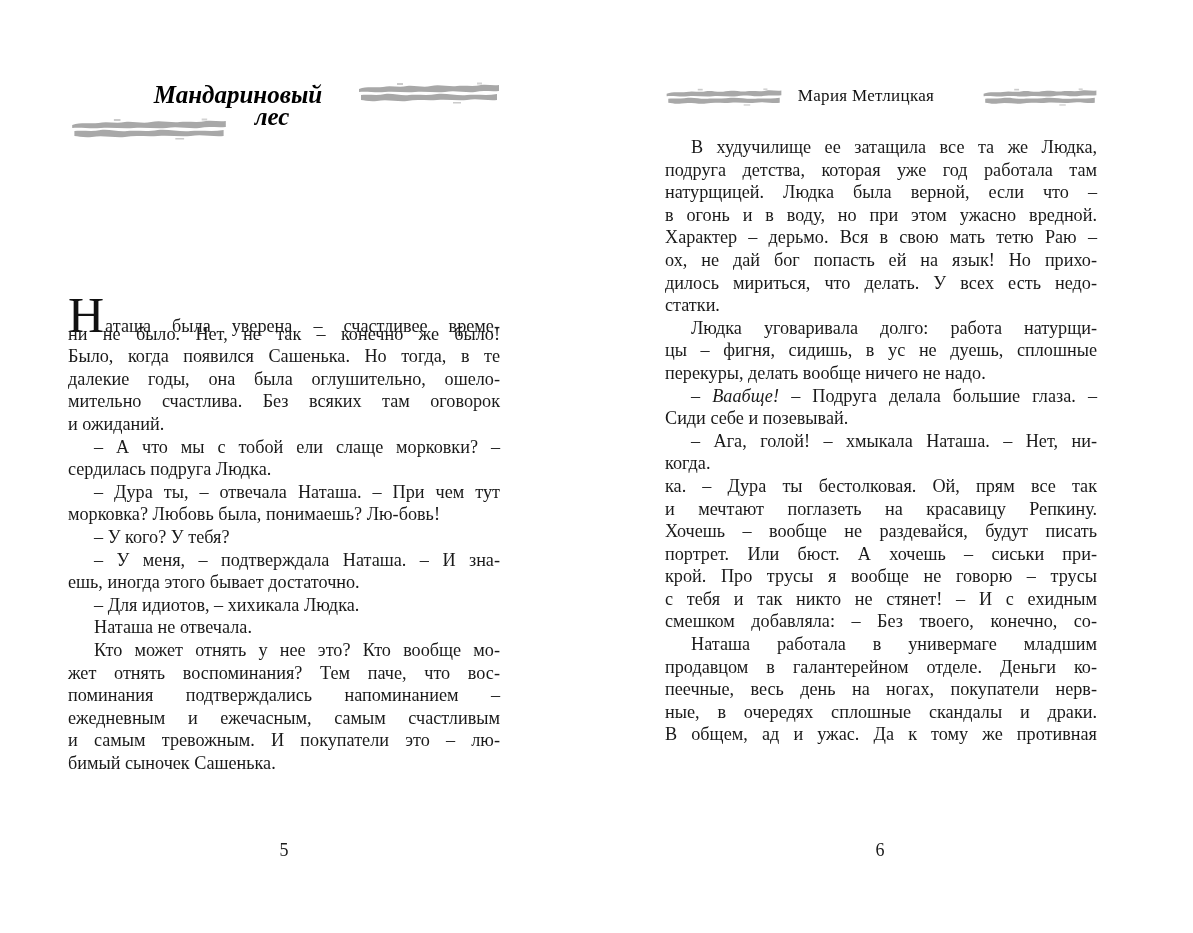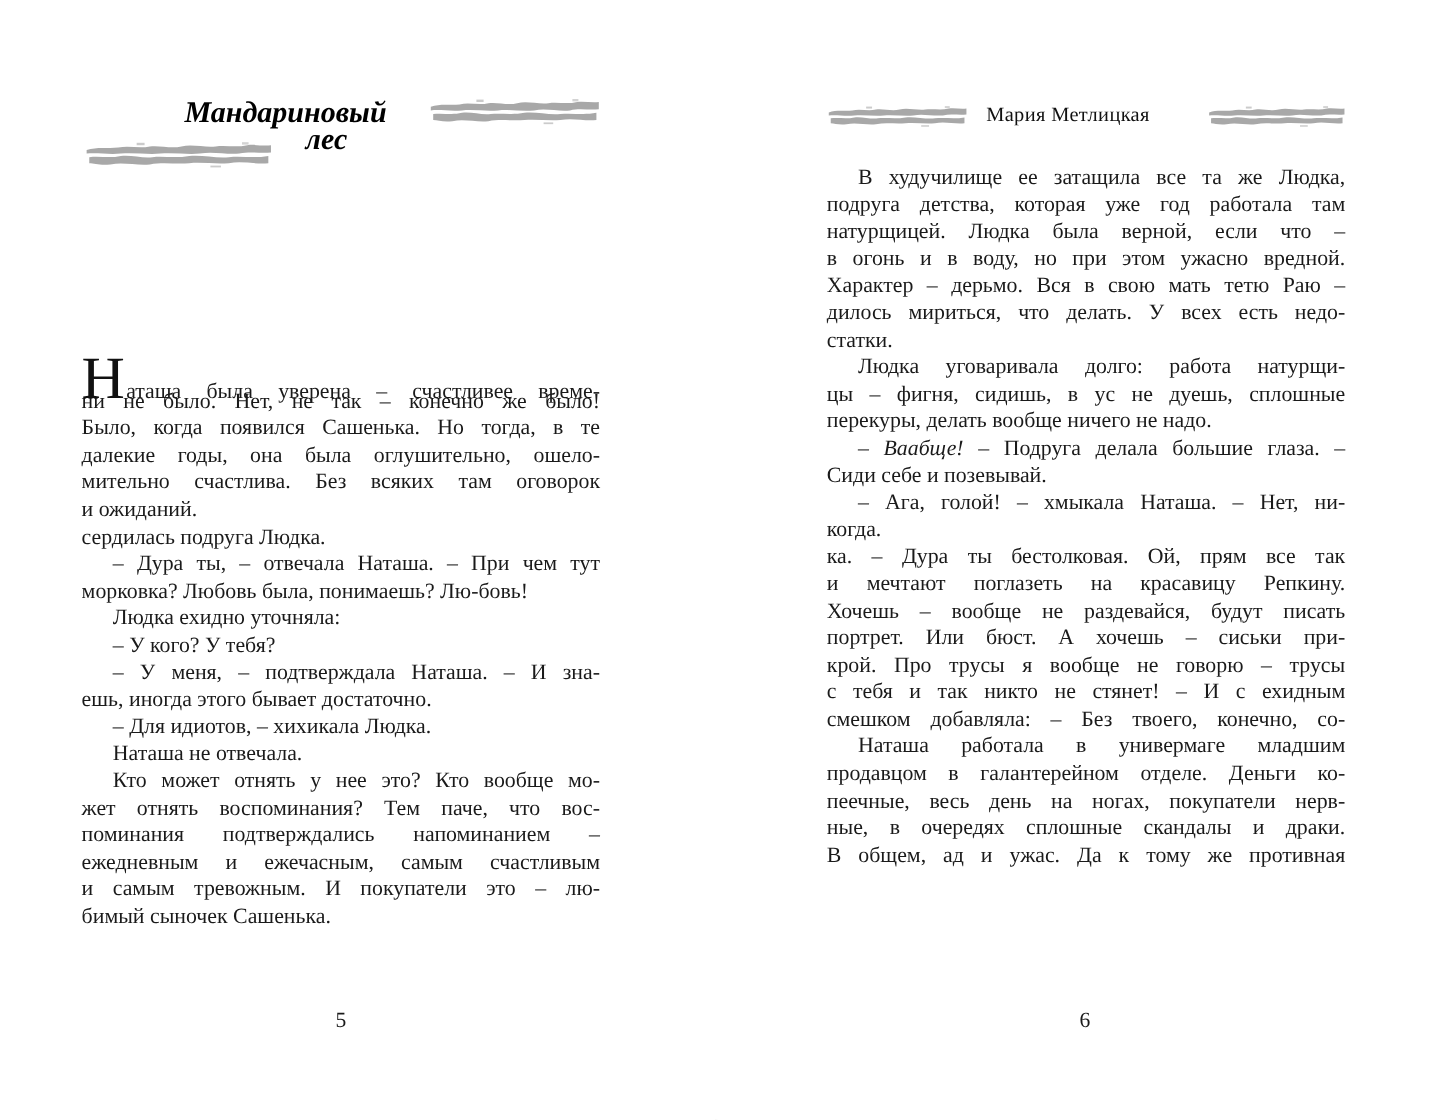--- a/index.html
+++ b/index.html
@@ -4,21 +4,21 @@
   <style>
     html, body { margin: 0; padding: 0; }
     body {
       width: 1193px; height: 933px; position: relative; overflow: hidden;
       background: #ffffff;
       font-family: "Liberation Serif", "DejaVu Serif", serif;
       color: #1a1a1a;
     }
     .page { position: absolute; top: 0; height: 933px; }
     .page-left { left: 0; width: 596px; background: #ffffff; }
-    .page-right { left: 594px; width: 596px; background: #ffffff; }
+    .page-right { left: 570px; width: 596px; background: #ffffff; }
     .spine {
       position: absolute; left: 596px; top: 0; width: 1px; height: 933px;
       background: #d4d4d4;
     }
     .spine2 {
       position: absolute; left: 597px; top: 0; width: 1px; height: 933px;
       background: #ececec;
     }
 
     
@@ -75,24 +75,24 @@
   <div class="title" style="left:138px; top:80px; width:200px;">Мандариновый</div>
   <div class="title" style="left:232px; top:102px; width:80px;">лес</div>
 
   <div class="text-block" id="left-text" style="left:68px; top:300px; width:432px;">
   <span class="line " style="padding-top: 0px; white-space: nowrap; display: block; height: 22.6px; overflow: visible;"><span class="dropcap" style="float: none; display: inline-block; vertical-align: baseline; line-height: 22px; font-size: 50px; margin-right: 1px;">Н</span>аташа была уверена – счастливее време-</span>
       <span class="line ">ни не было. Нет, не так – конечно же было!</span>
       <span class="line ">Было, когда появился Сашенька. Но тогда, в те</span>
       <span class="line ">далекие годы, она была оглушительно, ошело-</span>
       <span class="line ">мительно счастлива. Без всяких там оговорок</span>
       <span class="line last">и ожиданий.</span>
+      <span class="line ind">– А что мы с тобой ели слаще морковки? –</span>
       <span class="line last">сердилась подруга Людка.</span>
       <span class="line ind">– Дура ты, – отвечала Наташа. – При чем тут</span>
       <span class="line last">морковка? Любовь была, понимаешь? Лю-бовь!</span>
-      <span class="line ind last">Людка ехидно уточняла:</span>
       <span class="line ind last">– У кого? У тебя?</span>
       <span class="line ind">– У меня, – подтверждала Наташа. – И зна-</span>
       <span class="line last">ешь, иногда этого бывает достаточно.</span>
       <span class="line ind last">– Для идиотов, – хихикала Людка.</span>
       <span class="line ind last">Наташа не отвечала.</span>
       <span class="line ind">Кто может отнять у нее это? Кто вообще мо-</span>
       <span class="line ">жет отнять воспоминания? Тем паче, что вос-</span>
       <span class="line ">поминания подтверждались напоминанием –</span>
       <span class="line ">ежедневным и ежечасным, самым счастливым</span>
       <span class="line ">и самым тревожным. И покупатели это – лю-</span>
@@ -117,20 +117,21 @@
         <use href="#brushShape"></use>
       </svg>
   </div>
 
   <div class="text-block" id="right-text" style="left:95px; top:136px; width:432px;">
   <span class="line ind">В худучилище ее затащила все та же Людка,</span>
       <span class="line ">подруга детства, которая уже год работала там</span>
       <span class="line ">натурщицей. Людка была верной, если что –</span>
       <span class="line ">в огонь и в воду, но при этом ужасно вредной.</span>
       <span class="line ">Характер – дерьмо. Вся в свою мать тетю Раю –</span>
+      <span class="line ">ох, не дай бог попасть ей на язык! Но прихо-</span>
       <span class="line ">дилось мириться, что делать. У всех есть недо-</span>
       <span class="line last">статки.</span>
       <span class="line ind">Людка уговаривала долго: работа натурщи-</span>
       <span class="line ">цы – фигня, сидишь, в ус не дуешь, сплошные</span>
       <span class="line last">перекуры, делать вообще ничего не надо.</span>
       <span class="line ind">– <em class="it">Ваабще!</em> – Подруга делала большие глаза. –</span>
       <span class="line last">Сиди себе и позевывай.</span>
       <span class="line ind">– Ага, голой! – хмыкала Наташа. – Нет, ни-</span>
       <span class="line last">когда.</span>
       <span class="line ">ка. – Дура ты бестолковая. Ой, прям все так</span>

